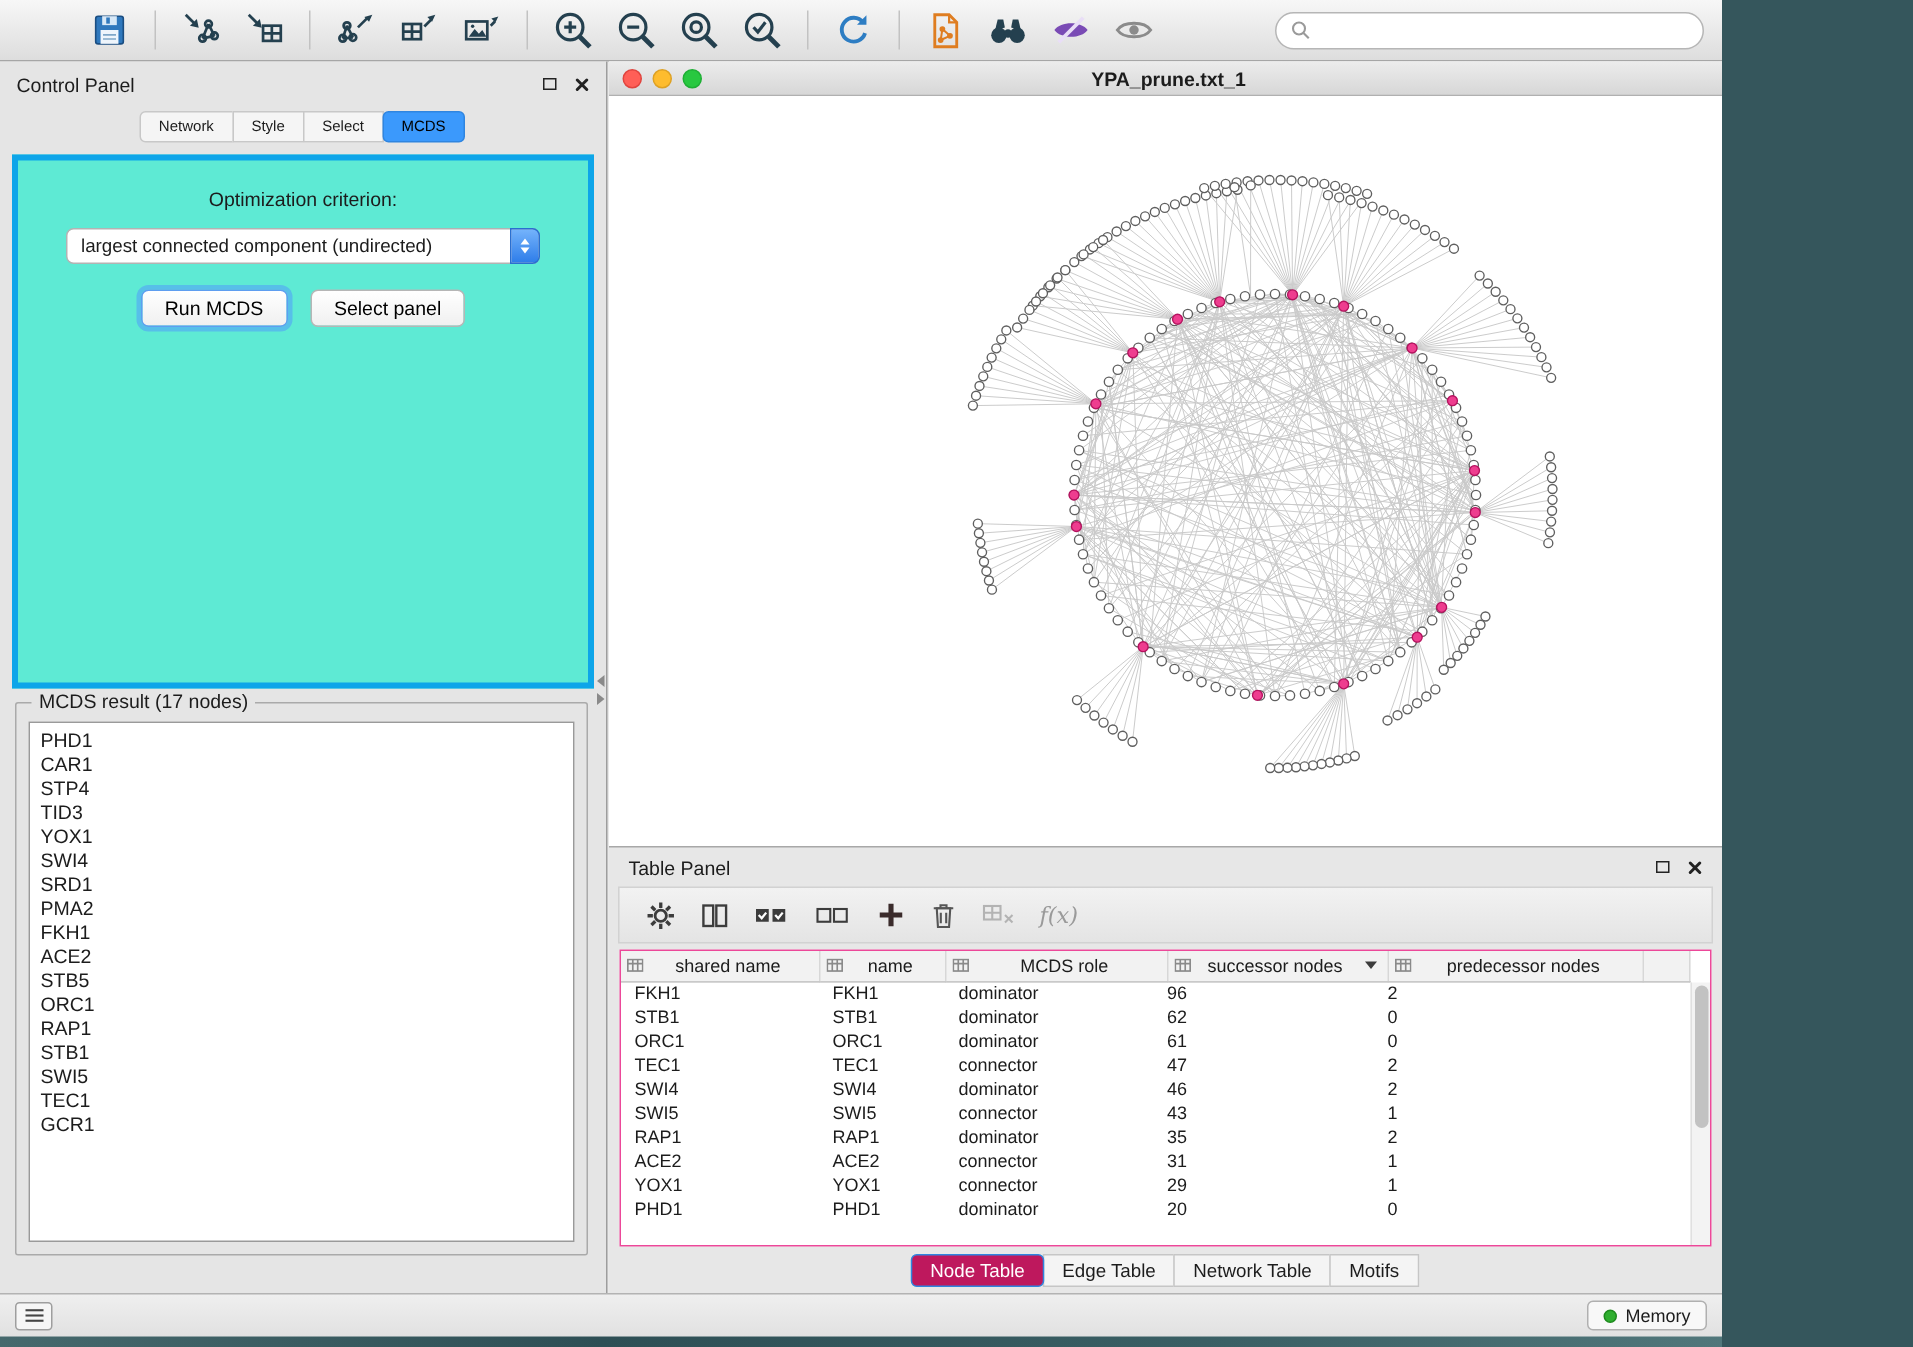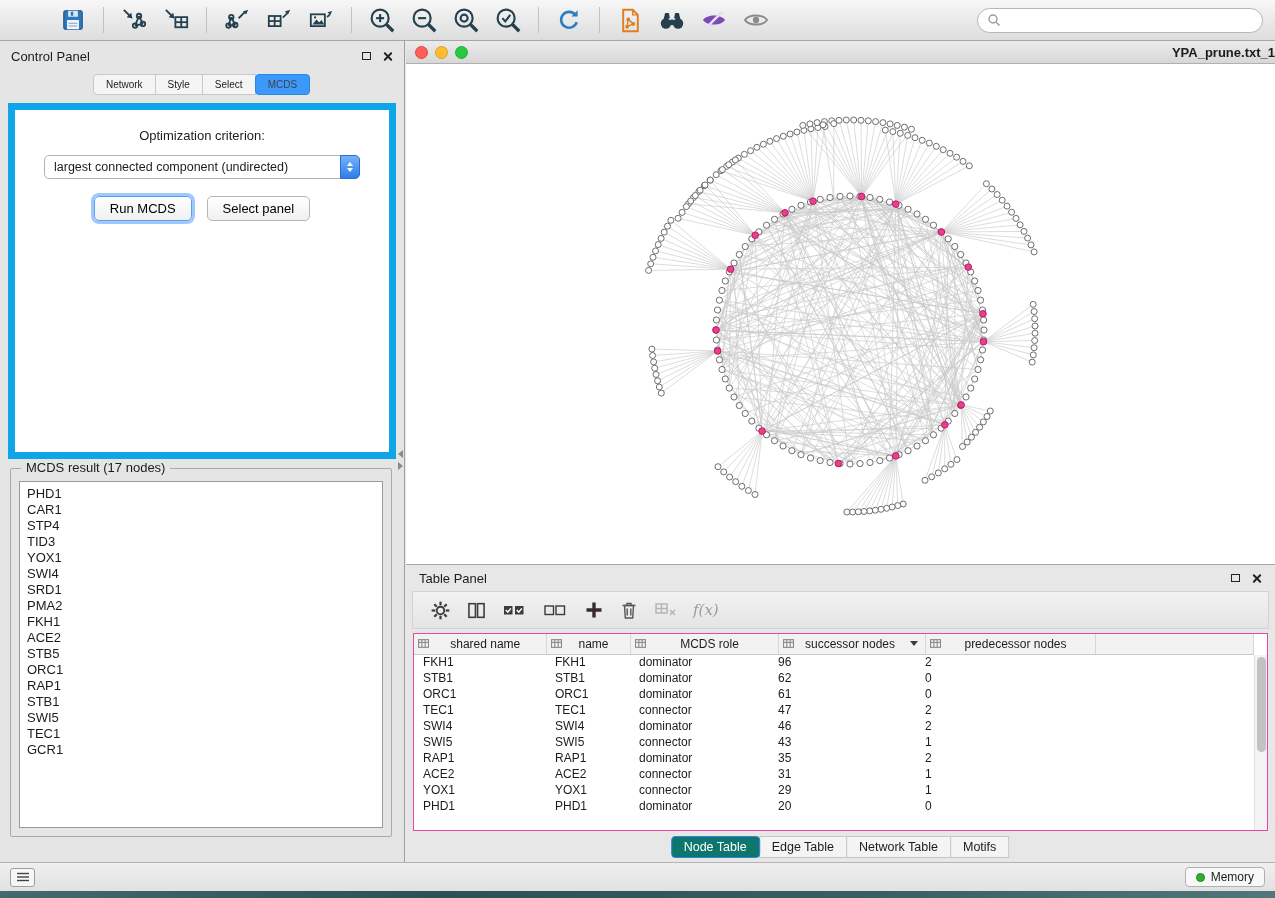--- a/index.html
+++ b/index.html
@@ -1,18 +1,18 @@
 <!DOCTYPE html>
 <html><head>
 <meta charset="utf-8">
 <style>
   *{margin:0;padding:0;box-sizing:border-box}
   html,body{width:1275px;height:898px}
   body{font-family:"Liberation Sans",sans-serif;color:#1c1c1c;background:#35565c;overflow:hidden}
-  #app{position:relative;width:1275px;height:898px;background:#e9e9e9;overflow:hidden}
+  #app{position:relative;width:1148px;height:898px;background:#e9e9e9;overflow:hidden}
 
   
   .toolbar{position:absolute;top:0;left:0;right:0;height:41px;display:flex;align-items:center;
     padding:0 12px;background:linear-gradient(#f7f7f7,#dddddd);border-bottom:1px solid #a6a6a6;gap:4px}
   .ti{width:38px;height:32px;display:flex;align-items:center;justify-content:center;border-radius:4px;cursor:default}
   .ti svg{display:block}
   .tsep{width:1px;height:26px;background:#c2c2c2;margin:0 7px}
   .searchbox{margin-left:auto;width:286px;height:25px;background:#fff;border:1px solid #b6b6b6;border-radius:13px;
     display:flex;align-items:center;padding:0 9px;gap:5px}
   .searchbox input{border:none;outline:none;flex:1;font-size:13px;background:transparent;font-family:"Liberation Sans",sans-serif}
@@ -22,22 +22,22 @@
   .cp-head{height:30px;display:flex;align-items:center;padding:0 11px}
   .cp-title{font-size:13px}
   .winbtns{margin-left:auto;display:flex;gap:11px;align-items:center}
   .float-ico{width:9px;height:8px;border:1.5px solid #222;display:inline-block}
   .x-ico{position:relative;width:11px;height:11px;display:inline-block}
   .x-ico::before,.x-ico::after{content:"";position:absolute;left:5px;top:0;width:2px;height:11px;background:#222;border-radius:1px}
   .x-ico::before{transform:rotate(45deg)}.x-ico::after{transform:rotate(-45deg)}
   .cp-tabs{display:flex;justify-content:center;margin-top:3px}
   .tab{font-size:10px;padding:4px 12px;background:#f5f5f5;border:1px solid #c8c8c8;margin-left:-1px;cursor:default}
   .tab:first-child{border-radius:4px 0 0 4px}
-  .tab.sel{background:#3b99fc;color:#404040;border-color:#2f85e0;border-radius:4px;position:relative;z-index:2}
-  .cp-card{margin:8px 8px 0;background:#ffffff;border:7px solid #0ea5e9;height:356px;padding-top:18px}
+  .tab.sel{background:#3b99fc;color:#000000;border-color:#2f85e0;border-radius:4px;position:relative;z-index:2}
+  .cp-card{margin:8px 8px 0;background:#5eead4;border:4px solid #0ea5e9;height:356px;padding-top:18px}
   .opt-label{text-align:center;font-size:13px;margin-bottom:12px}
   .dropdown{width:316px;height:24px;margin:0 auto;background:#fff;border:1px solid #b3b3b3;border-radius:5px;
     display:flex;align-items:center;position:relative;padding-left:9px}
   .dd-value{font-size:12.5px;flex:1;white-space:nowrap;overflow:hidden}
   .dd-step{position:absolute;right:-1px;top:-1px;bottom:-1px;width:20px;background:linear-gradient(#74b3fb,#2e7de9);
     border-radius:0 5px 5px 0;display:flex;flex-direction:column;align-items:center;justify-content:center;gap:2px;border:1px solid #2a6fd0}
   .tri-up{width:0;height:0;border-left:3.5px solid transparent;border-right:3.5px solid transparent;border-bottom:4.5px solid #fff}
   .tri-down{width:0;height:0;border-left:3.5px solid transparent;border-right:3.5px solid transparent;border-top:4.5px solid #fff}
   .btn-row{display:flex;justify-content:center;gap:15px;margin-top:17px}
   .mbtn{font-size:13px;padding:4px 15px;background:linear-gradient(#ffffff,#f0f0f0);border:1px solid #b6b6b6;border-radius:5px;cursor:default}
@@ -49,21 +49,21 @@
 
   .splitter{position:absolute;left:398px;top:450px;display:flex;flex-direction:column;gap:4px;z-index:5}
   .sp-left{width:0;height:0;border-top:4px solid transparent;border-bottom:4px solid transparent;border-right:5px solid #8a8a8a}
   .sp-right{width:0;height:0;border-top:4px solid transparent;border-bottom:4px solid transparent;border-left:5px solid #8a8a8a}
 
   
   .nwin{position:absolute;left:406px;top:41px;right:0;height:523px;background:#fff}
   .nw-title{height:23px;background:linear-gradient(#ececec,#d7d7d7);border-bottom:1px solid #b0b0b0;
     position:relative;display:flex;align-items:center;padding:0 9px}
   .tl{width:13px;height:13px;border-radius:50%;margin-right:7px;flex:none}
-  .nw-text{position:absolute;left:4px;right:0;text-align:right;font-size:13px;font-weight:700;pointer-events:none}
+  .nw-text{position:absolute;left:4px;right:0;text-align:center;font-size:13px;font-weight:700;pointer-events:none}
   .nw-canvas{position:absolute;top:23px;left:0;right:0;bottom:0;background:#fff;overflow:hidden}
 
   
   .tpanel{position:absolute;left:406px;top:564px;right:0;bottom:36px;background:#e7e7e7;border-top:1px solid #a8a8a8}
   .tp-head{height:26px;display:flex;align-items:center;padding:0 13px}
   .tp-title{font-size:13px}
   .tp-toolbar{height:38px;margin:0 6px;display:flex;align-items:center;gap:15px;padding:0 17px;
     background:linear-gradient(#f2f2f2,#e4e4e4);border:1px solid #d2d2d2}
   .tti{display:flex;align-items:center;justify-content:center}
   .fx{font-family:"DejaVu Serif",serif;font-style:italic;font-size:15px;color:#9a9a9a}
@@ -72,21 +72,21 @@
   th{height:20px;background:#f2f2f2;border-right:1px solid #d7d7d7;border-bottom:1px solid #c9c9c9;font-weight:normal;padding:0}
   .thc{display:flex;align-items:center;padding:0 4px}
   .thc .lbl{flex:1;text-align:center;font-size:12px;white-space:nowrap;overflow:hidden}
   .sort-down{width:0;height:0;border-left:4px solid transparent;border-right:4px solid transparent;border-top:5px solid #3c3c3c;margin:0 3px}
   td{height:16px;font-size:12px;padding:0 0 0 9px;white-space:nowrap;overflow:hidden}
   td.num{text-align:left;padding:0 14px 0 0}
   .vscroll{position:absolute;top:21px;right:0;bottom:0;width:13px;background:#f3f3f3;border-left:1px solid #e0e0e0}
   .vthumb{position:absolute;top:2px;left:2px;width:9px;height:95px;background:#c2c2c2;border-radius:5px}
   .tp-tabs{position:absolute;bottom:4px;left:50%;transform:translateX(-50%);display:flex}
   .ttab{font-size:12.5px;padding:3px 12px;background:#f4f4f4;border:1px solid #c6c6c6;margin-left:-1px;white-space:nowrap;cursor:default}
-  .ttab.sel{background:#0f766e;color:#fff;border-color:#2f85e0;border-radius:4px;position:relative;z-index:2}
+  .ttab.sel{background:#be185d;color:#fff;border-color:#2f85e0;border-radius:4px;position:relative;z-index:2}
 
   
   .footer{position:absolute;left:0;right:0;bottom:7px;height:29px;background:linear-gradient(#efefef,#e1e1e1);
     border-top:1px solid #b3b3b3;display:flex;align-items:center;padding:0 10px}
   .list-btn{width:25px;height:19px;border:1px solid #9e9e9e;border-radius:3px;background:#f6f6f6;
     display:flex;align-items:center;justify-content:center}
   .mem-btn{margin-left:auto;display:flex;align-items:center;gap:6px;border:1px solid #b0b0b0;background:#f8f8f8;
     border-radius:4px;padding:2px 10px;font-size:12px}
   .mem-dot{width:9px;height:9px;border-radius:50%;background:#2fae2f;border:1px solid #1d8a1d}
   .desk{position:absolute;left:0;right:0;bottom:0;height:7px;background:linear-gradient(90deg,#46696d,#2e4f55 35%,#3a5f64 70%,#51777b)}

